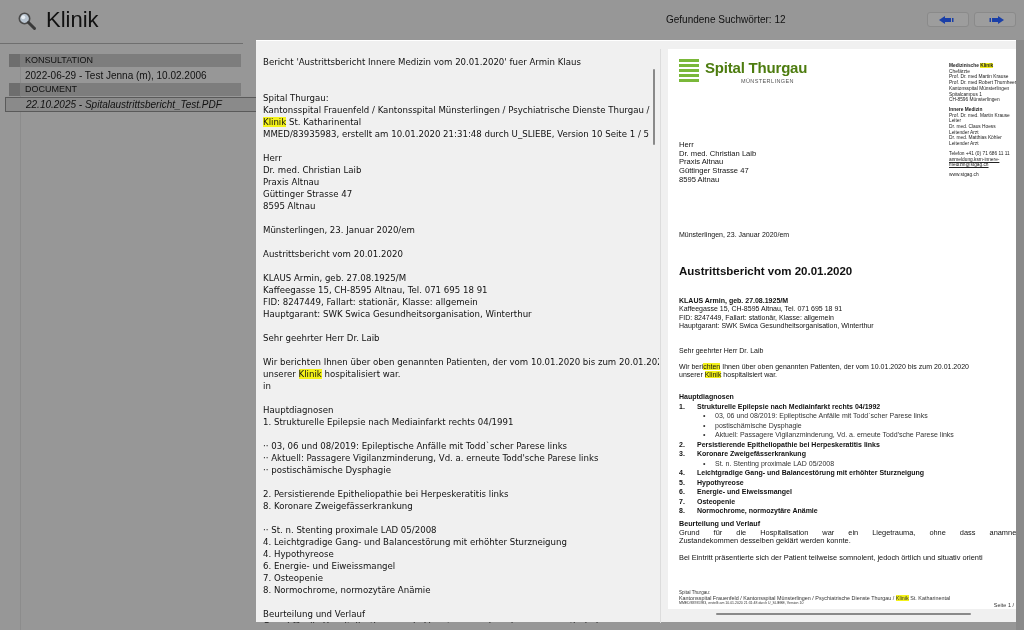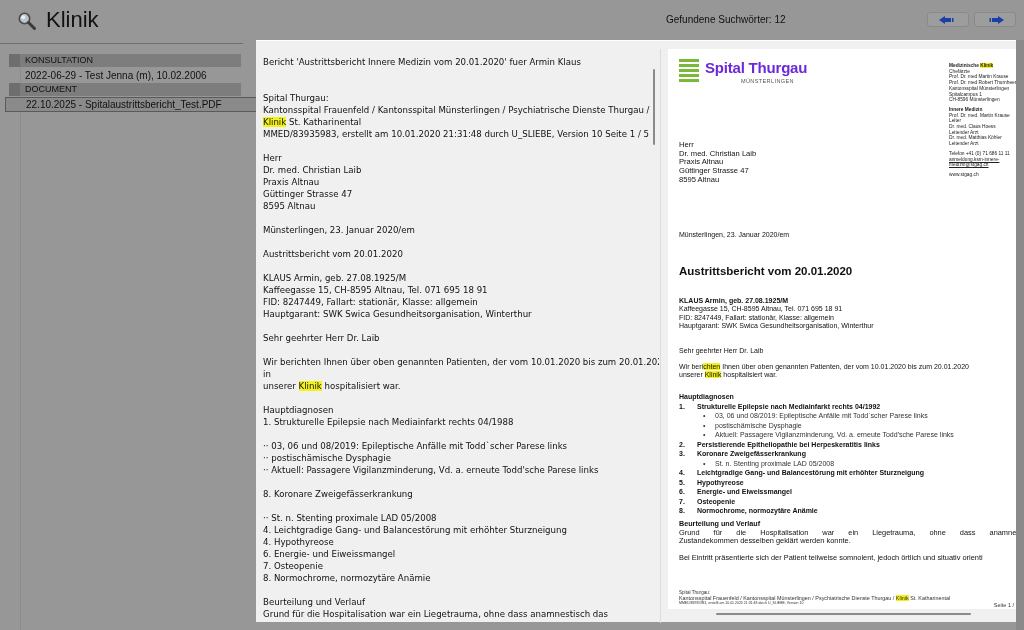--- a/index.html
+++ b/index.html
@@ -15,21 +15,21 @@
   .nav-btn.prev { left: 927px; }
   .nav-btn.next { left: 974px; }
   .header-line { position: absolute; left: 0; top: 43px; width: 243px; height: 1px; background: #6f6f6f; }
 
   
   .sidebar { position: absolute; left: 0; top: 44px; width: 243px; height: 586px; }
   .sidebar-vline { position: absolute; left: 20px; top: 10px; width: 1px; height: 576px; background: #8c8c8c; }
   .group-header { position: absolute; left: 9px; width: 232px; height: 13px; background: #7d7d7d; font-size: 9px; padding-left: 16px; line-height: 13px; color: #111; }
   .group-header .notch { position: absolute; left: 0; top: 0; width: 11px; height: 13px; background: #6e6e6e; }
   .list-item { position: absolute; left: 9px; width: 232px; height: 15px; font-size: 10px; padding-left: 16px; line-height: 15px; color: #111; white-space: nowrap; cursor: pointer; }
-  .list-item.selected { left: 5px; width: 257px; background: #8a8a8a; border: 1px solid #5a5a5a; padding-left: 20px; line-height: 13px; }
+  .list-item.selected { left: 5px; width: 257px; background: #8a8a8a; border: 1px solid #5a5a5a; padding-left: 20px; line-height: 13px; font-style: italic; }
 
   
   .content { position: absolute; left: 243px; top: 40px; width: 773px; height: 582px; background: #f0f0f0; border-top: 1px solid #ffffff; margin-left: 13px; }
   .text-pane { position: absolute; left: 0; top: 0; width: 403px; height: 582px; overflow: hidden; }
   .text-body { position: absolute; left: 7px; top: 15px; width: 390px; font-family: "DejaVu Sans", sans-serif; font-size: 8.6px; line-height: 12px; color: #111; }
   .text-body .line { white-space: nowrap; height: 12px; }
   .text-body .blank { height: 12px; }
   .hl { background: #f4f21a; }
   .text-scroll { position: absolute; left: 397px; top: 28px; width: 2px; height: 76px; background: #8a8a8a; border-radius: 1px; }
   .pane-divider { position: absolute; left: 404px; top: 8px; width: 1px; height: 574px; background: #dcdcdc; }
@@ -37,21 +37,21 @@
   
   .pdf-pane { position: absolute; left: 405px; top: 0; width: 368px; height: 582px; overflow: hidden; }
   .pdf-page { position: absolute; left: 7px; top: 8px; width: 350px; height: 560px; background: #ffffff; overflow: hidden; font-family: "Liberation Sans", sans-serif; color: #111; }
   .pdf-vscroll { position: absolute; left: 358px; top: 16px; width: 2px; height: 110px; background: #8a8a8a; border-radius: 1px; }
   .pdf-hscroll { position: absolute; left: 55px; top: 572px; width: 255px; height: 2px; background: #8a8a8a; border-radius: 1px; }
   .right-edge { position: absolute; left: 1016px; top: 40px; width: 8px; height: 590px; background: #8a8a8a; }
 
   .logo { position: absolute; left: 11px; top: 10px; }
   .logo-bars { position: absolute; left: 0; top: 0; width: 20px; }
   .logo-bars div { width: 20px; height: 3px; background: #7ab839; margin-bottom: 2px; }
-  .logo-name { position: absolute; left: 26px; top: 0px; font-size: 15px; font-weight: bold; color: #6d28d9; white-space: nowrap; letter-spacing: -0.2px; }
+  .logo-name { position: absolute; left: 26px; top: 0px; font-size: 15px; font-weight: bold; color: #4d7c0f; white-space: nowrap; letter-spacing: -0.2px; }
   .logo-sub { position: absolute; left: 62px; top: 19px; font-size: 5.5px; color: #555; letter-spacing: 0.4px; white-space: nowrap; }
 
   .pdf-side { position: absolute; left: 281px; top: 14px; width: 80px; font-size: 4.8px; line-height: 5.7px; color: #222; white-space: nowrap; }
   .pdf-side .bold { font-weight: bold; }
   .pdf-side .u { text-decoration: underline; }
   .pdf-side .gap { height: 4px; }
 
   .pdf-addr { position: absolute; left: 11px; top: 92px; font-size: 7.6px; line-height: 8.7px; }
   .pdf-date { position: absolute; left: 11px; top: 182px; font-size: 7px; }
   .pdf-title { position: absolute; left: 11px; top: 216px; font-size: 11.5px; font-weight: bold; white-space: nowrap; }
@@ -138,30 +138,31 @@
       <div class="line">Austrittsbericht vom 20.01.2020</div>
       <div class="blank"></div>
       <div class="line">KLAUS Armin, geb. 27.08.1925/M</div>
       <div class="line">Kaffeegasse 15, CH-8595 Altnau, Tel. 071 695 18 91</div>
       <div class="line">FID: 8247449, Fallart: stationär, Klasse: allgemein</div>
       <div class="line">Hauptgarant: SWK Swica Gesundheitsorganisation, Winterthur</div>
       <div class="blank"></div>
       <div class="line">Sehr geehrter Herr Dr. Laib</div>
       <div class="blank"></div>
       <div class="line">Wir berichten Ihnen über oben genannten Patienten, der vom 10.01.2020 bis zum 20.01.2020</div>
+      <div class="line"><span>unserer </span><span class="hl">Klinik</span><span> hospitalisiert war.</span></div>
       <div class="line">in</div>
-      <div class="line"><span>unserer </span><span class="hl">Klinik</span><span> hospitalisiert war.</span></div>
       <div class="blank"></div>
       <div class="line">Hauptdiagnosen</div>
-      <div class="line">1. Strukturelle Epilepsie nach Mediainfarkt rechts 04/1988</div>
+      <div class="line">1. Strukturelle Epilepsie nach Mediainfarkt rechts 04/1991</div>
       <div class="blank"></div>
       <div class="line">·· 03, 06 und 08/2019: Epileptische Anfälle mit Todd`scher Parese links</div>
+      <div class="line">·· Aktuell: Passagere Vigilanzminderung, Vd. a. erneute Todd'sche Parese links</div>
       <div class="line">·· postischämische Dysphagie</div>
-      <div class="line">·· Aktuell: Passagere Vigilanzminderung, Vd. a. erneute Todd'sche Parese links</div>
-      <div class="blank"></div>
+      <div class="blank"></div>
+      <div class="line">2. Persistierende Epitheliopathie bei Herpeskeratitis links</div>
       <div class="line">8. Koronare Zweigefässerkrankung</div>
       <div class="blank"></div>
       <div class="line">·· St. n. Stenting proximale LAD 05/2008</div>
       <div class="line">4. Leichtgradige Gang- und Balancestörung mit erhöhter Sturzneigung</div>
       <div class="line">4. Hypothyreose</div>
       <div class="line">6. Energie- und Eiweissmangel</div>
       <div class="line">7. Osteopenie</div>
       <div class="line">8. Normochrome, normozytäre Anämie</div>
       <div class="blank"></div>
       <div class="line">Beurteilung und Verlauf</div>

